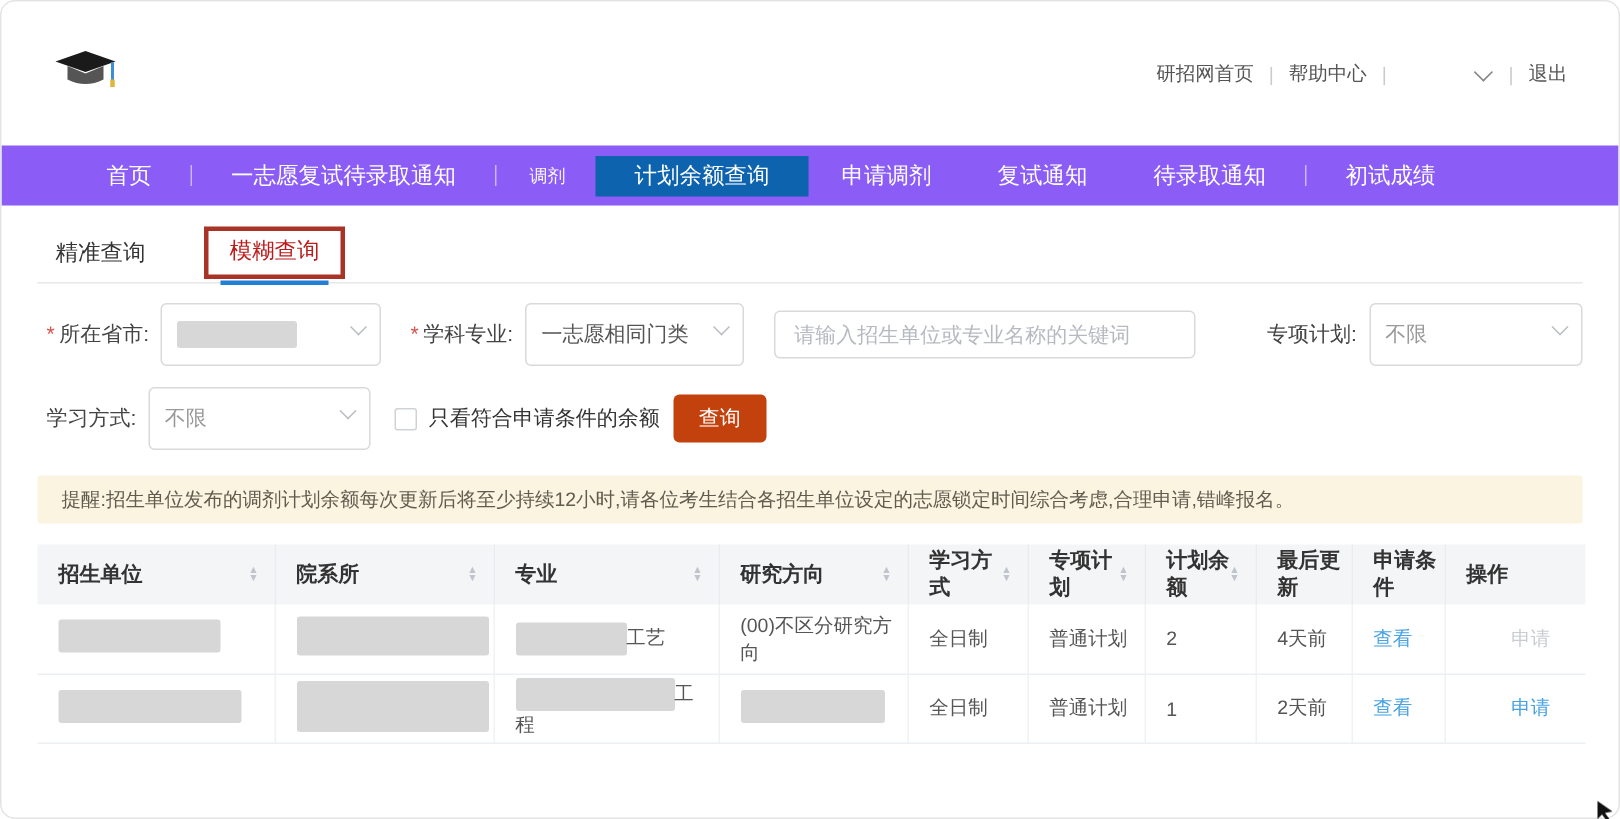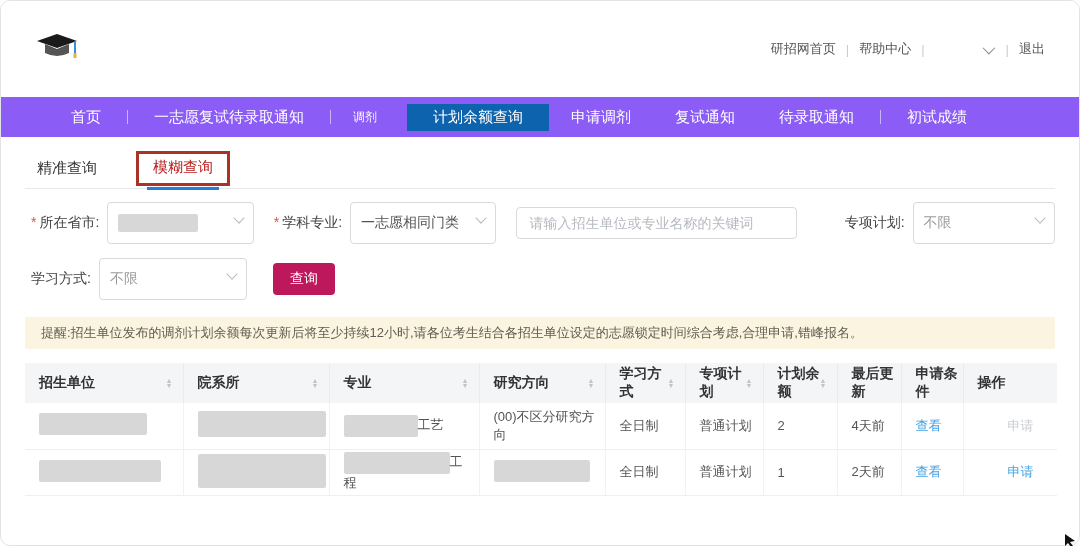--- a/index.html
+++ b/index.html
@@ -15,21 +15,21 @@
   .topbar-right .sep { color:#ccc; margin:0 10px; }
   .top-link { cursor:pointer; color:#555; text-decoration:none; }
   .user-slot { display:inline-block; width:46px; height:14px; }
   .chev-down { display:inline-block; width:9px; height:9px; border-right:1.5px solid #888; border-bottom:1.5px solid #888; transform:rotate(45deg) translateY(-2px); margin:0 4px 0 2px; }
 
   
   .nav { height:40px; background:#8b5cf6; display:flex; align-items:center; padding-left:48px; color:#fff; font-size:15px; }
   .nav-item { display:flex; align-items:center; padding:0 22px; cursor:pointer; white-space:nowrap; }
   .nav-item.active { background:#0d63ad; padding:4px 26px; }
   .nav-sep { width:1px; background:rgba(255,255,255,.55); height:14px; align-self:center; margin:0 4px; }
-  .nav-group-label { display:flex; align-items:center; font-size:12px; padding:0 30px 0 18px; color:rgba(255,255,255,.95); }
+  .nav-group-label { display:flex; align-items:center; font-size:12px; padding:0 20px 0 18px; color:rgba(255,255,255,.95); }
 
   
   .main { padding:0 24px; }
   .page-title { text-align:center; font-size:19px; font-weight:500; color:#333; margin-top:26px; }
 
   .tabs { display:flex; align-items:flex-end; margin-top:16px; border-bottom:1px solid #e8e8e8; padding-left:6px; height:36px; }
   .tab { font-size:15px; padding:0 6px 10px 6px; cursor:pointer; color:#333; }
   .tab + .tab { margin-left:44px; }
   .tab.active { color:#b91c1c; border-bottom:3px solid #2080d6; margin-bottom:-2px; position:relative; font-weight:500; }
   .annotation-box { position:absolute; left:-11px; right:-11px; top:-7px; bottom:1px; border:3px solid #a93326; pointer-events:none; }
@@ -43,21 +43,21 @@
   .select { position:relative; height:42px; border:1px solid #d9d9d9; border-radius:4px; display:flex; align-items:center; padding:0 26px 0 10px; margin-left:8px; background:#fff; cursor:pointer; font-size:14px; }
   .select .chev { position:absolute; right:10px; top:11px; width:8px; height:8px; border-right:1.5px solid #b8bcc2; border-bottom:1.5px solid #b8bcc2; transform:rotate(45deg); }
   .sel-muted { color:#999; }
   .sel-dark { color:#555; }
   .redact { background:#d7d7d7; border-radius:2px; display:inline-block; }
   .text-input { height:32px; width:284px; border:1px solid #d9d9d9; border-radius:4px; padding:0 12px; font-size:14px; color:#333; margin-left:20px; font-family:inherit; }
   .text-input::placeholder { color:#b6bac0; }
   .checkbox-wrap { display:flex; align-items:center; margin-left:16px; cursor:pointer; }
   .checkbox { width:15px; height:15px; border:1px solid #cfd3d8; border-radius:2px; background:#fff; }
   .checkbox-label { font-size:14px; color:#333; margin-left:8px; }
-  .btn-primary { margin-left:26px; background:#be185d; color:#fff; border:none; border-radius:4px; font-size:14px; padding:7px 17px; cursor:pointer; font-family:inherit; }
+  .btn-primary { margin-left:9px; background:#c2410c; color:#fff; border:none; border-radius:4px; font-size:14px; padding:7px 17px; cursor:pointer; font-family:inherit; }
 
   
   .notice { margin-top:17px; background:#fbf4e1; color:#615c50; font-size:13px; padding:7px 16px; border-radius:2px; }
 
   
   .table { width:100%; border-collapse:collapse; margin-top:14px; table-layout:fixed; }
   .table th { background:#f4f5f7; font-size:14px; color:#333; text-align:left; font-weight:bold; height:40px; padding:0 4px 0 14px; border-right:1px solid #e9ecef; }
   .table th:last-child { border-right:none; }
   .table td { font-size:13px; color:#555; height:46px; padding:0 4px 0 14px; border-bottom:1px solid #edf0f3; border-right:1px solid #f0f2f4; }
   .table td:last-child { border-right:none;padding-left:44px; }
@@ -136,20 +136,24 @@
           <span>不限</span>
           <span class="chev"></span>
         </div>
       </div>
       <div class="form-row">
         <span class="f-label">学习方式:</span>
         <div class="select sel-muted" style="width:148px;">
           <span>不限</span>
           <span class="chev"></span>
         </div>
+        <label class="checkbox-wrap">
+          <span class="checkbox"></span>
+          <span class="checkbox-label">只看符合申请条件的余额</span>
+        </label>
         <button class="btn-primary">查询</button>
       </div>
     </div>
 
     <div class="notice">提醒:招生单位发布的调剂计划余额每次更新后将至少持续12小时,请各位考生结合各招生单位设定的志愿锁定时间综合考虑,合理申请,错峰报名。</div>
 
     <table class="table">
       <colgroup>
         <col style="width:158px">
           <col style="width:146px">

